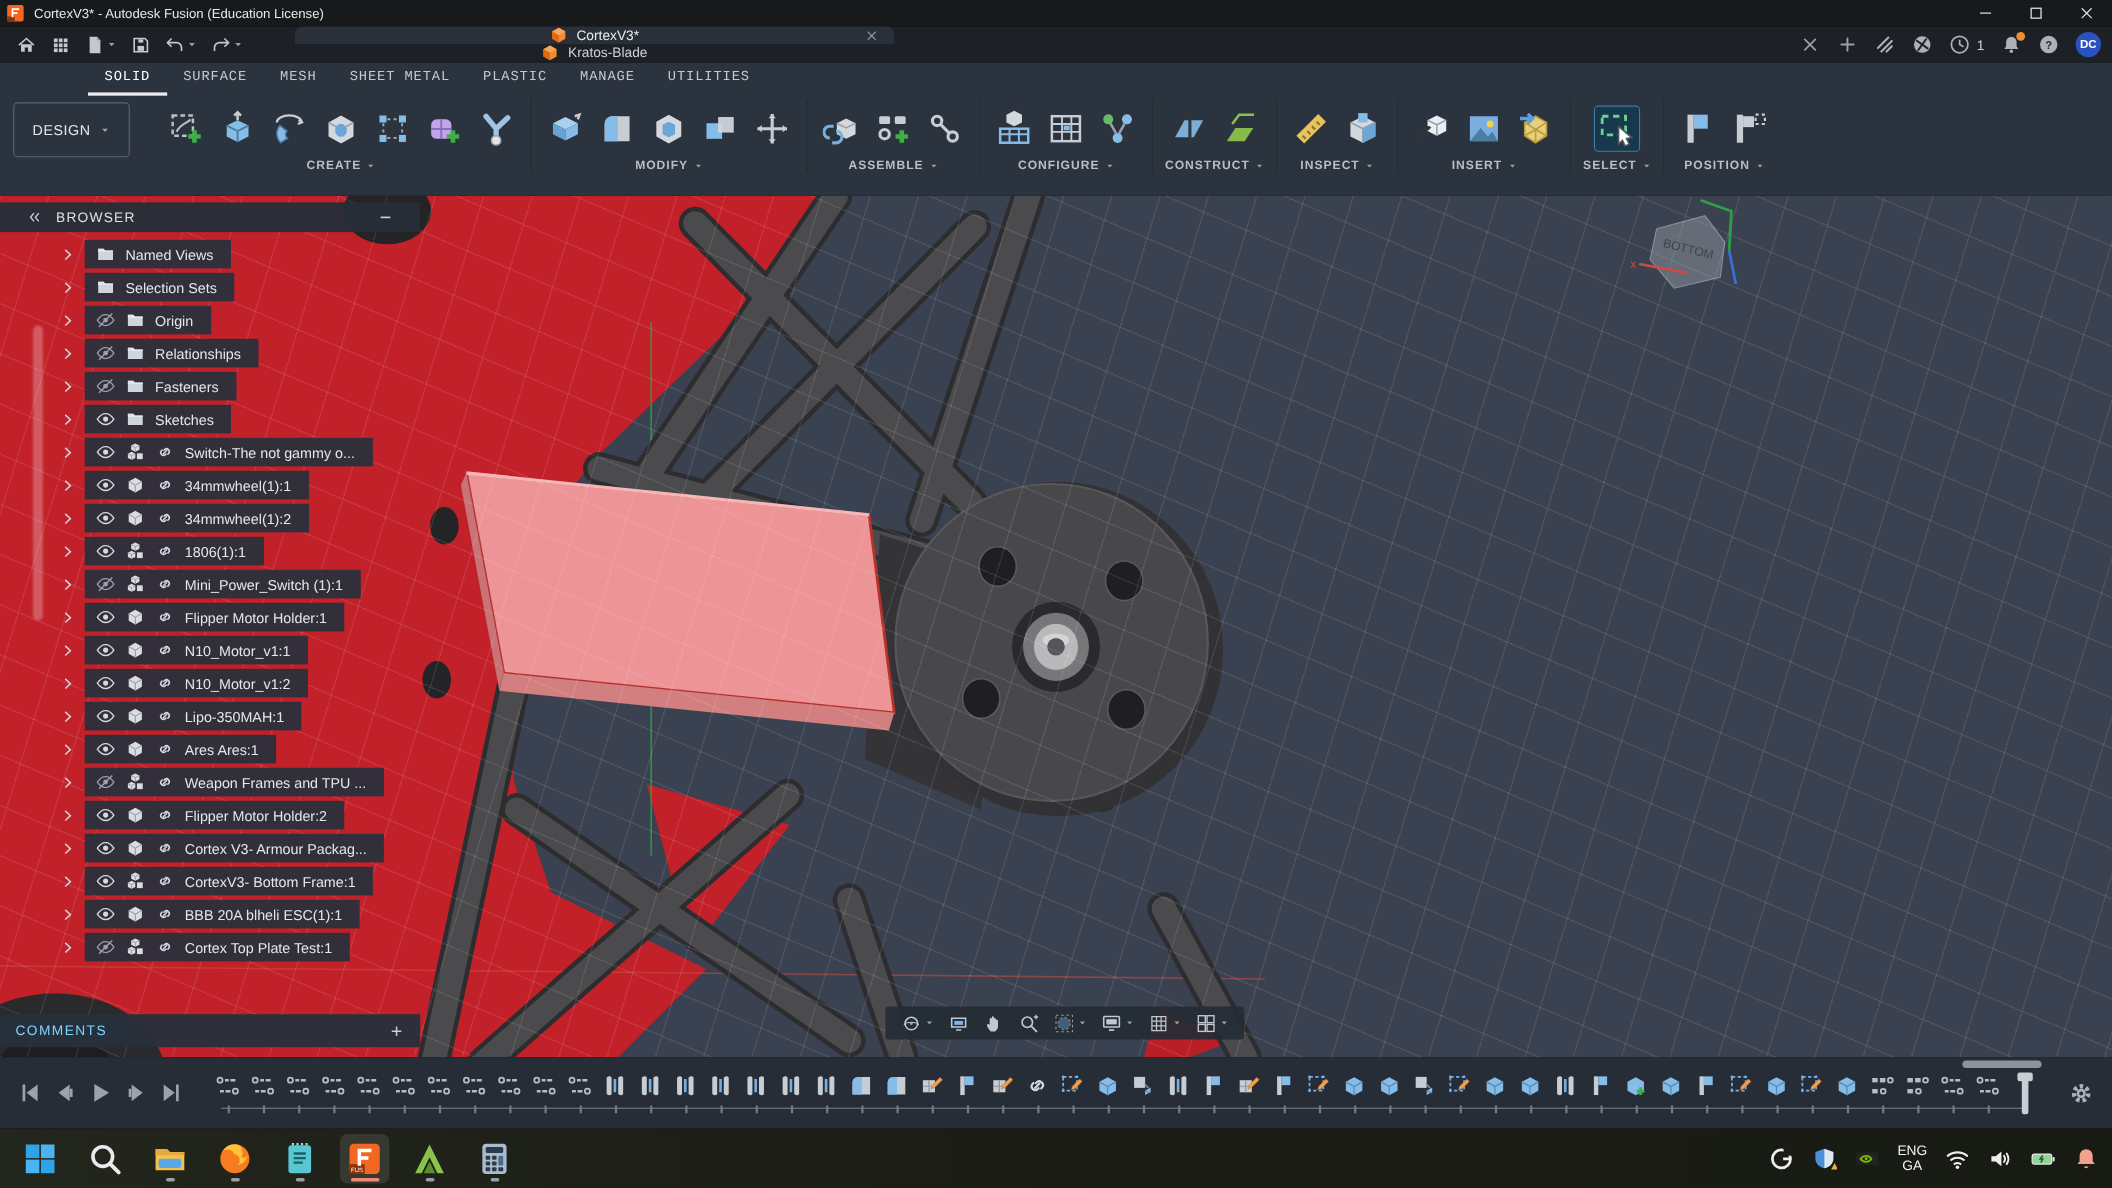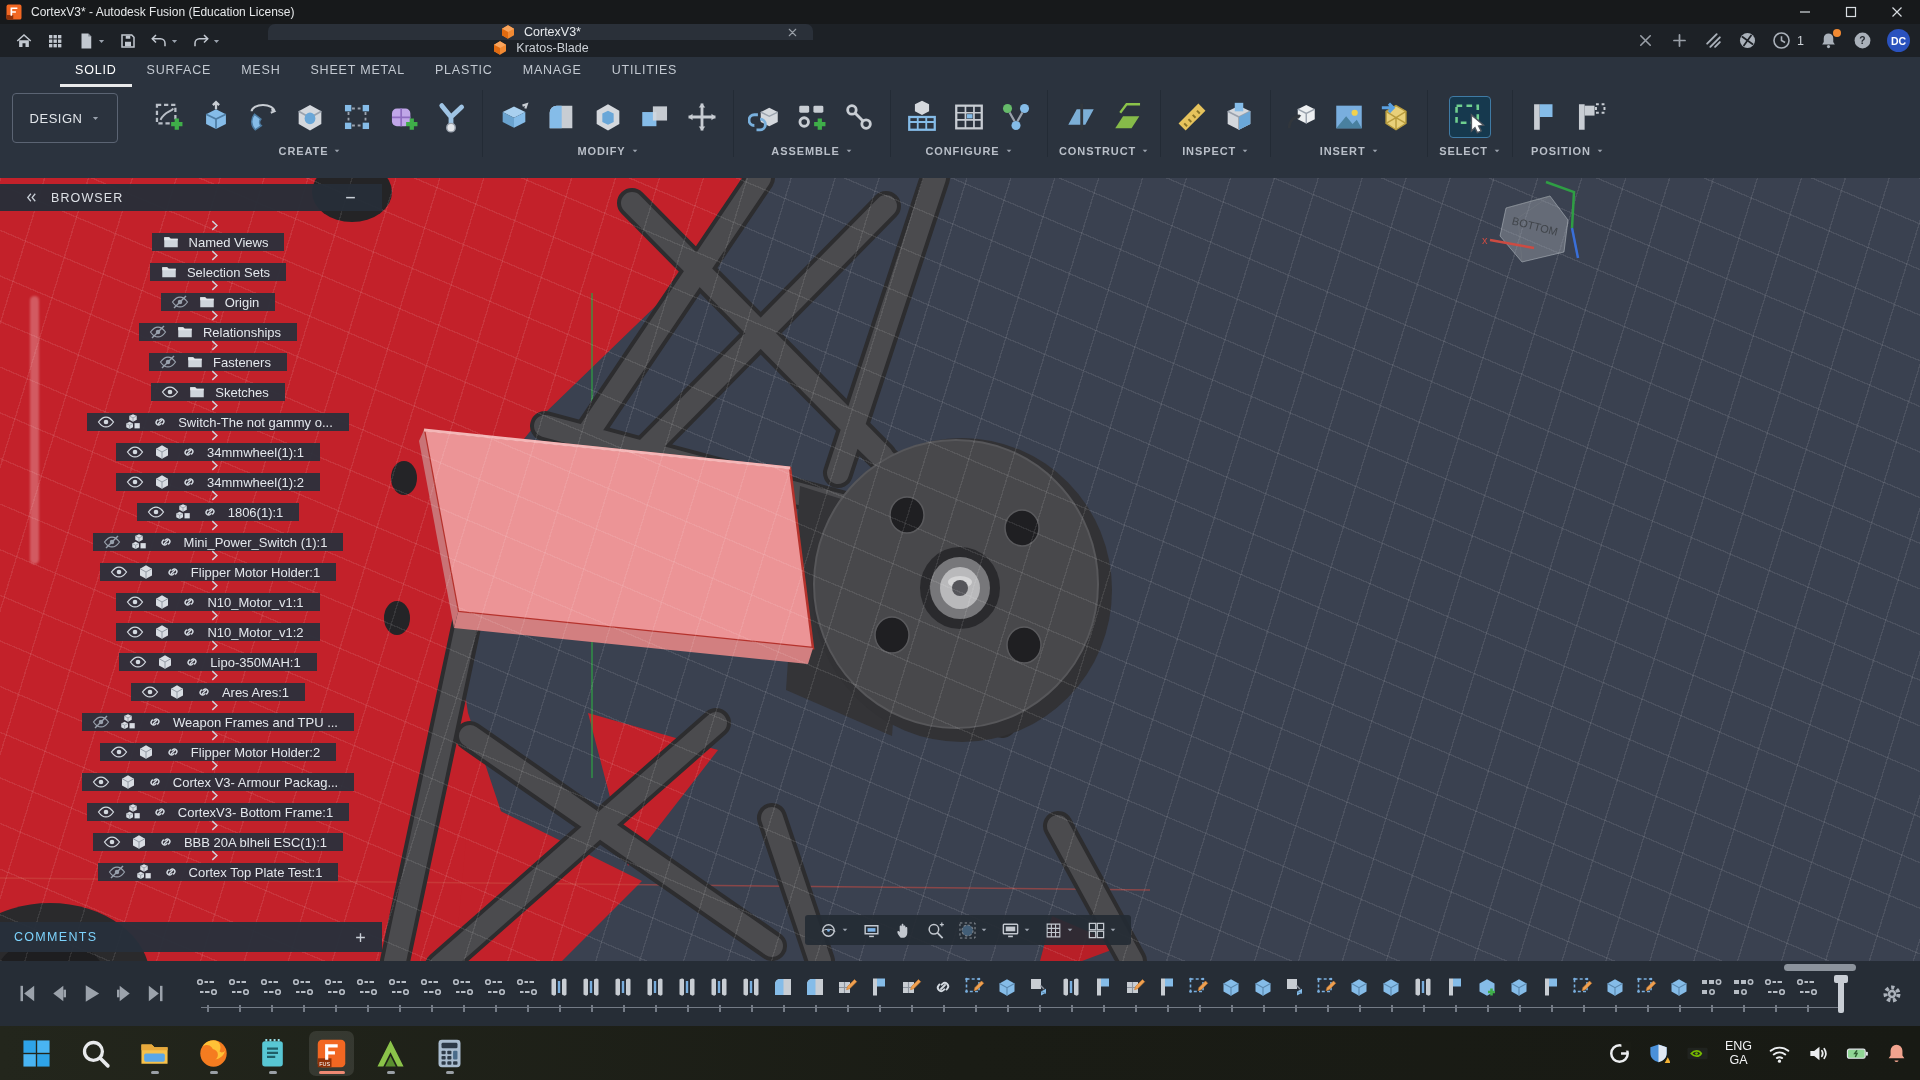--- a/index.html
+++ b/index.html
@@ -29,21 +29,21 @@
   .tabright{position:absolute;right:10px;display:flex;align-items:center;gap:15px;}
   .tabright .ic{width:19px;height:19px;position:relative;display:flex;}
   .tabright .ic svg{width:100%;height:100%;}
   .clockwrap{display:flex;align-items:center;gap:6px;font-size:12.5px;color:#cdd2d8;}
   .belldot{position:absolute;top:-2px;right:-3px;width:8px;height:8px;border-radius:50%;background:#f28a33;}
   .avatar{width:23px;height:23px;border-radius:50%;background:#2a52be;color:#fff;
           font-size:10.5px;font-weight:bold;display:flex;align-items:center;justify-content:center;}
 
   
   .ribbon{height:121px;background:#2b333e;position:relative;}
-  .rtabs{display:flex;align-items:flex-end;padding-left:60px;height:30px;}
+  .rtabs{display:flex;align-items:flex-end;padding-left:80px;height:30px;font-family:Liberation Mono, monospace;}
   .rtab{padding:5px 15px 7px;font-size:12.5px;letter-spacing:.8px;color:#c3c9d1;border-bottom:3px solid transparent;}
   .rtab.active{color:#fff;border-bottom-color:#e9eaeb;}
   .design{position:absolute;left:12px;top:36px;width:106px;height:50px;border:1px solid #5b6473;border-radius:4px;
           display:flex;align-items:center;justify-content:center;gap:9px;color:#e2e6ea;font-size:13px;letter-spacing:.5px;}
   .design svg{width:9px;height:9px;}
   .rgroups{position:absolute;left:138px;top:33px;right:0;display:flex;align-items:flex-start;font-weight:bold;}
   .rgroup{display:flex;flex-direction:column;align-items:center;padding:0 11px;}
   .rgroup + .rgroup{border-left:1px solid #232b35;}
   .ricons{display:flex;gap:7px;height:54px;align-items:center;}
   .ricon{width:40px;height:40px;display:flex;align-items:center;justify-content:center;border-radius:3px;}
@@ -61,21 +61,21 @@
   .streak{position:absolute;left:30px;top:118px;width:9px;height:268px;z-index:3;
           background:rgba(255,255,255,.26);border-radius:5px;filter:blur(1px);}
 
   
   .browser{position:absolute;left:0;top:6px;z-index:6;width:382px;}
   .bheader{height:27px;background:rgba(38,46,56,.96);display:flex;align-items:center;padding:0 24px;
            color:#dde1e6;font-size:12.5px;letter-spacing:1.1px;}
   .bheader .hic{width:15px;height:15px;margin-right:12px;}
   .bheader .hmin{margin-left:auto;width:15px;height:15px;}
   .bitems{margin-top:7px;display:flex;flex-direction:column;gap:4px;}
-  .brow{display:flex;align-items:center;height:26px;padding-left:54px;flex-direction:column;}
+  .brow{display:flex;align-items:center;height:26px;padding-left:54px;}
   .bchev{width:15px;height:15px;margin-right:8px;flex:none;}
   .bstrip{display:flex;align-items:center;gap:9px;background:rgba(40,48,59,.93);height:26px;
           padding:0 16px 0 10px;font-size:13px;color:#e3e7ec;white-space:nowrap;}
   .bstrip svg{width:18px;height:18px;flex:none;}
 
   .comments{position:absolute;left:0;top:744px;z-index:6;width:382px;height:30px;background:rgba(40,48,59,.96);
             display:flex;align-items:center;padding:0 14px;color:#7dd3fc;font-size:12.5px;letter-spacing:1.3px;gap:24px;}
   .comments .cplus{margin-left:auto;width:15px;height:15px;}
 
   

